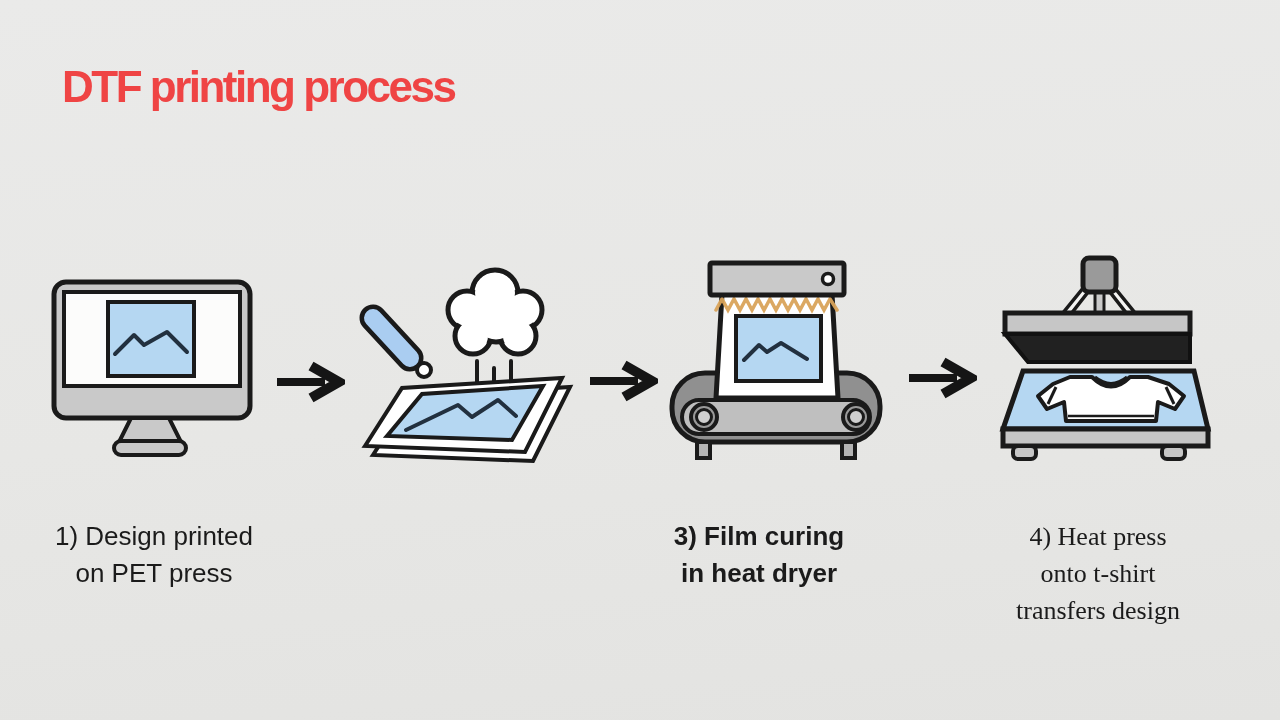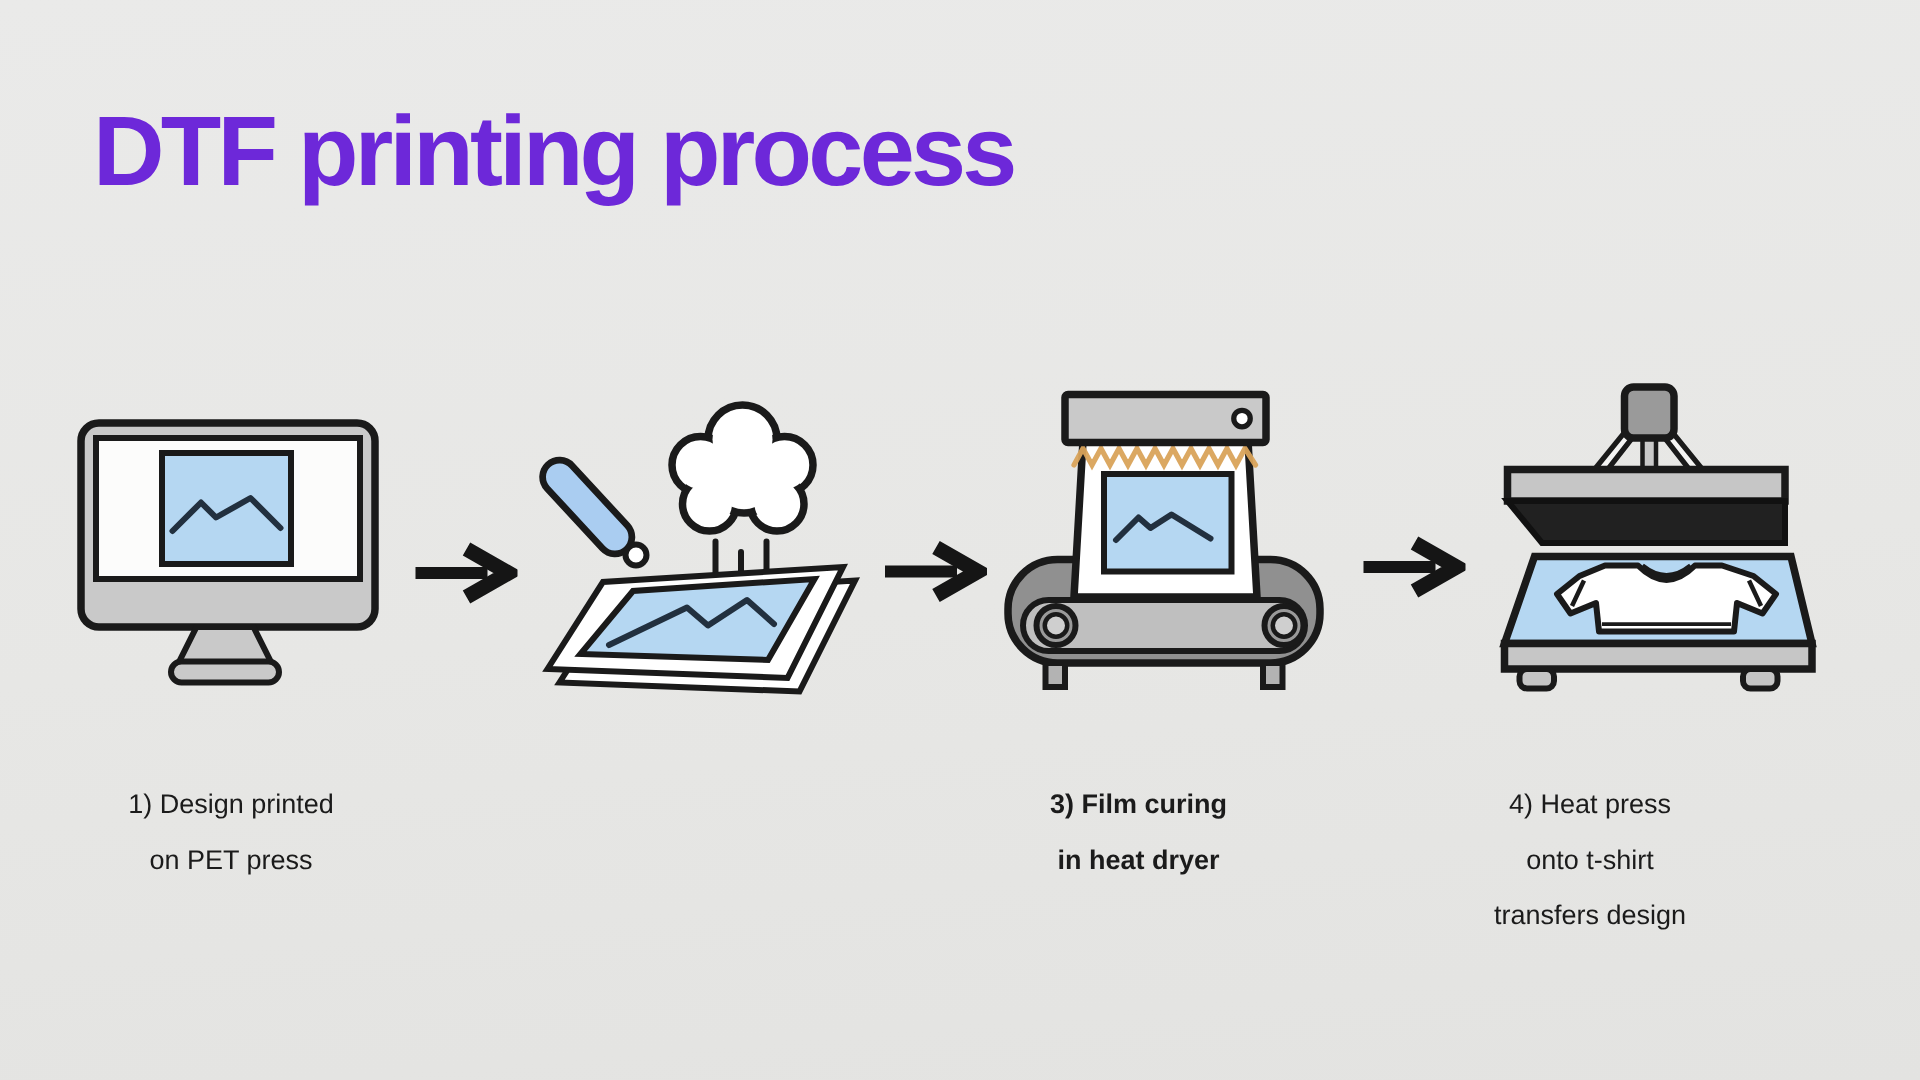--- a/index.html
+++ b/index.html
@@ -5,42 +5,42 @@
   html,body{margin:0;padding:0;}
   body{
     width:1280px;height:720px;overflow:hidden;
     font-family:"Liberation Sans","DejaVu Sans",sans-serif;
     background:linear-gradient(175deg,#eaeae9 0%,#e7e7e5 55%,#e3e3e1 100%);
     position:relative;
   }
   .canvas{position:absolute;inset:0;}
   .title{
     position:absolute;left:62px;top:62px;
-    font-size:66px;font-weight:bold;letter-spacing:-2.5px;
-    color:#6d28d9;margin:0;white-space:nowrap;
+    font-size:44px;font-weight:bold;letter-spacing:-2.5px;
+    color:#ef4444;margin:0;white-space:nowrap;
   }
   .icon{position:absolute;}
   .icon-step1{left:30px;top:258px;}
   .icon-step2{left:340px;top:260px;}
   .icon-step3{left:660px;top:248px;}
   .icon-step4{left:970px;top:243px;}
   .arrow{position:absolute;}
   .arrow-1{left:275px;top:361px;}
   .arrow-2{left:588px;top:360px;}
   .arrow-3{left:907px;top:357px;}
   .caption{
     position:absolute;top:518px;transform:translateX(-50%);
-    text-align:center;font-size:18px;line-height:37px;color:#1b1b1b;
+    text-align:center;font-size:26px;line-height:37px;color:#1b1b1b;
     white-space:nowrap;
   }
   .caption span{display:block;}
   .cap-1{left:154px;}
   .cap-2{left:481px;}
   .cap-3{left:759px;font-weight:bold;}
-  .cap-4{left:1060px;}
+  .cap-4{left:1098px;font-family:Liberation Serif, serif;}
 </style>
 </head>
 <body>
 
 <div class="canvas">
 
   <h1 class="title">DTF printing process</h1>
 
   <svg class="icon icon-step1" width="240" height="220" viewBox="0 0 240 220">
     <rect x="24" y="24" width="196" height="136" rx="12" fill="#c9c9c9" stroke="#1a1a1a" stroke-width="5"></rect>

